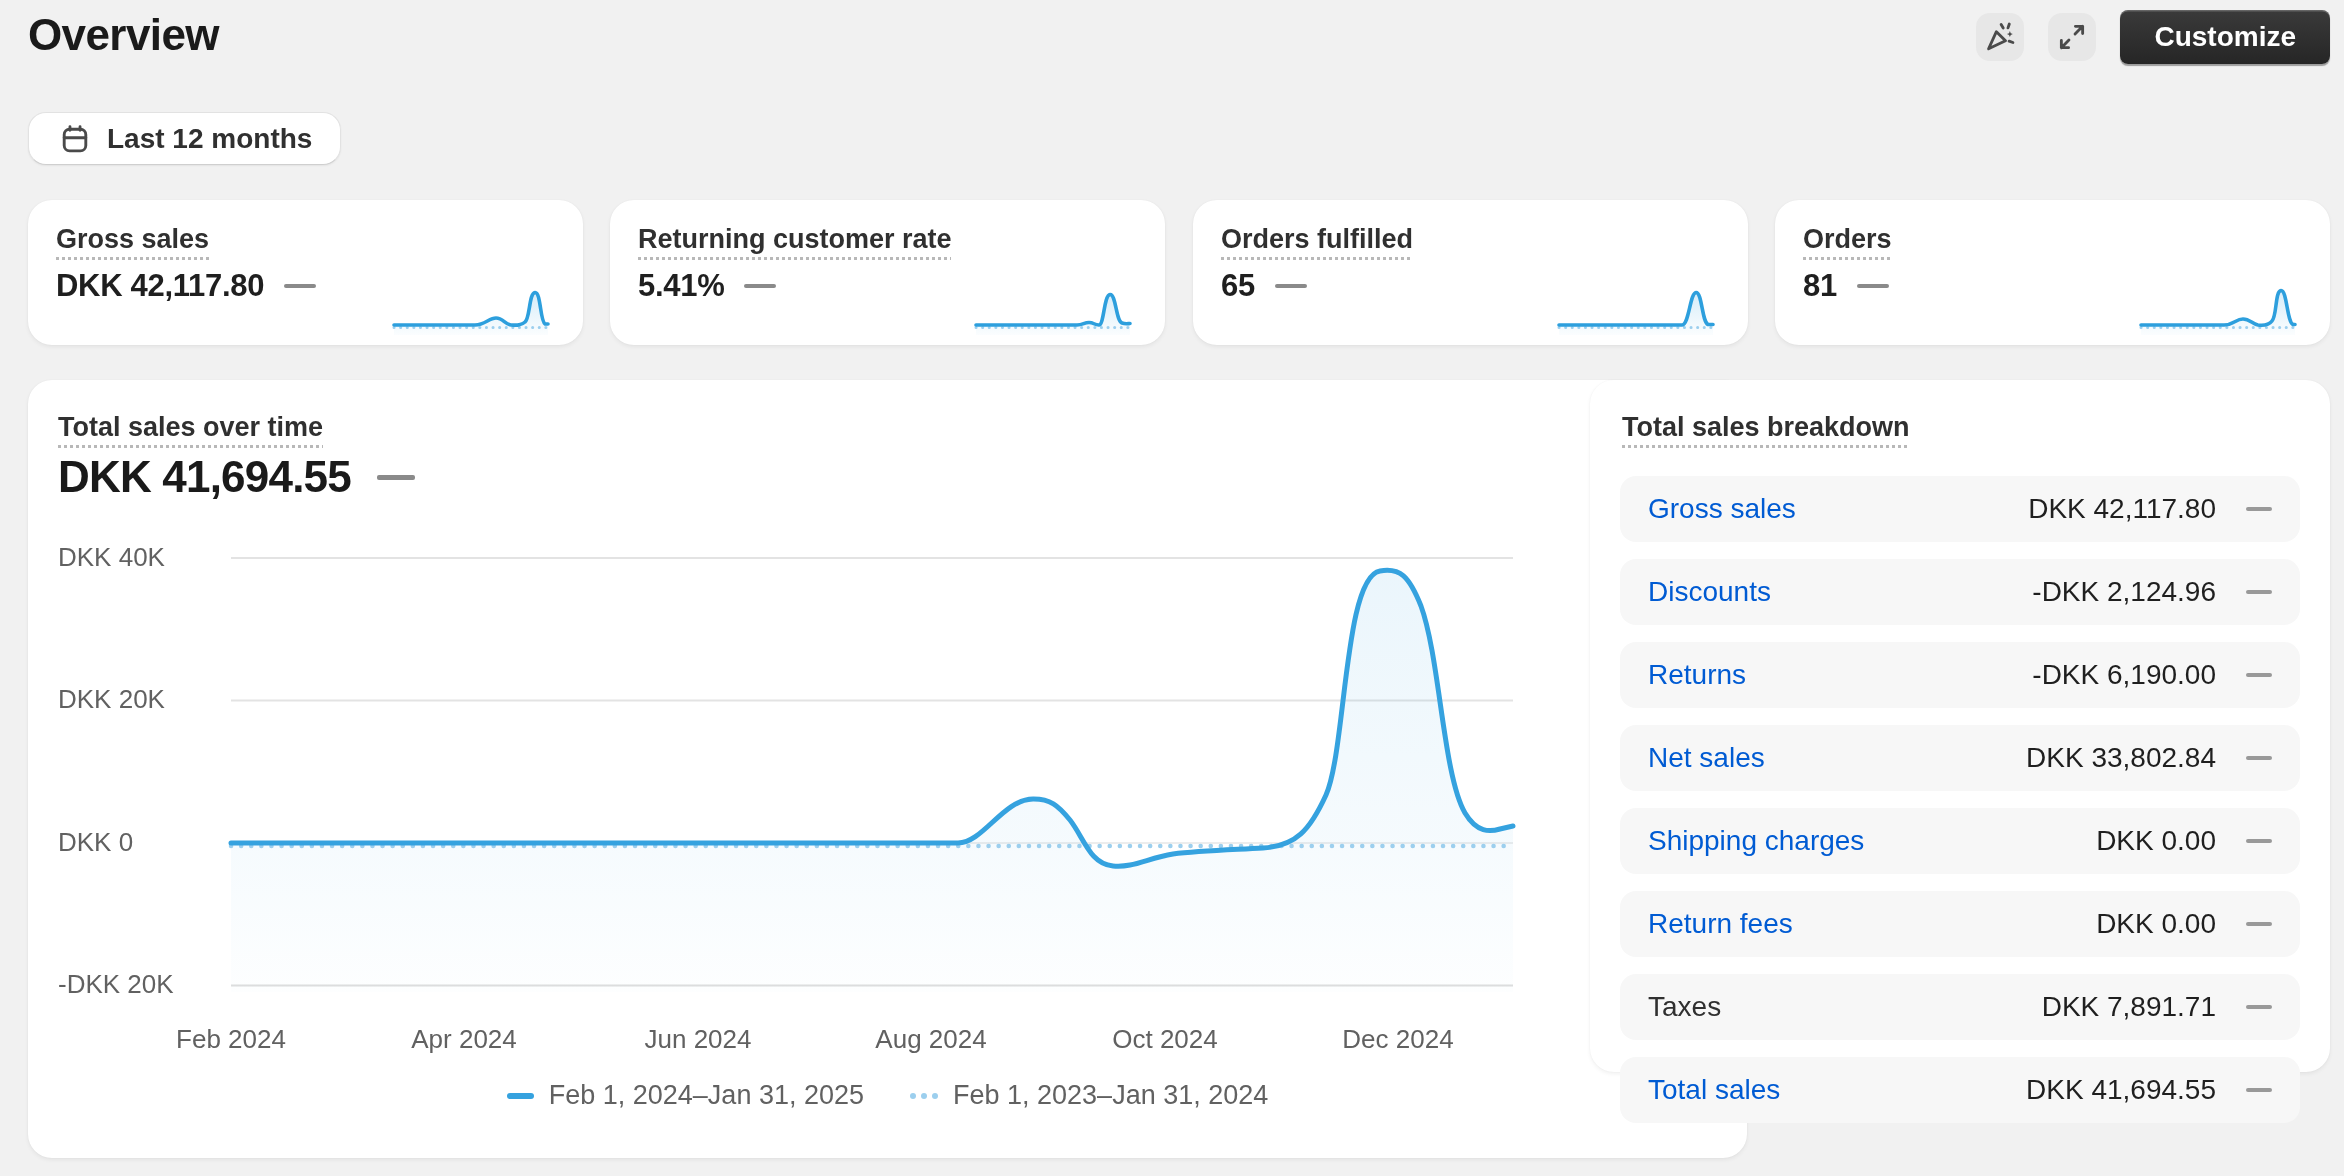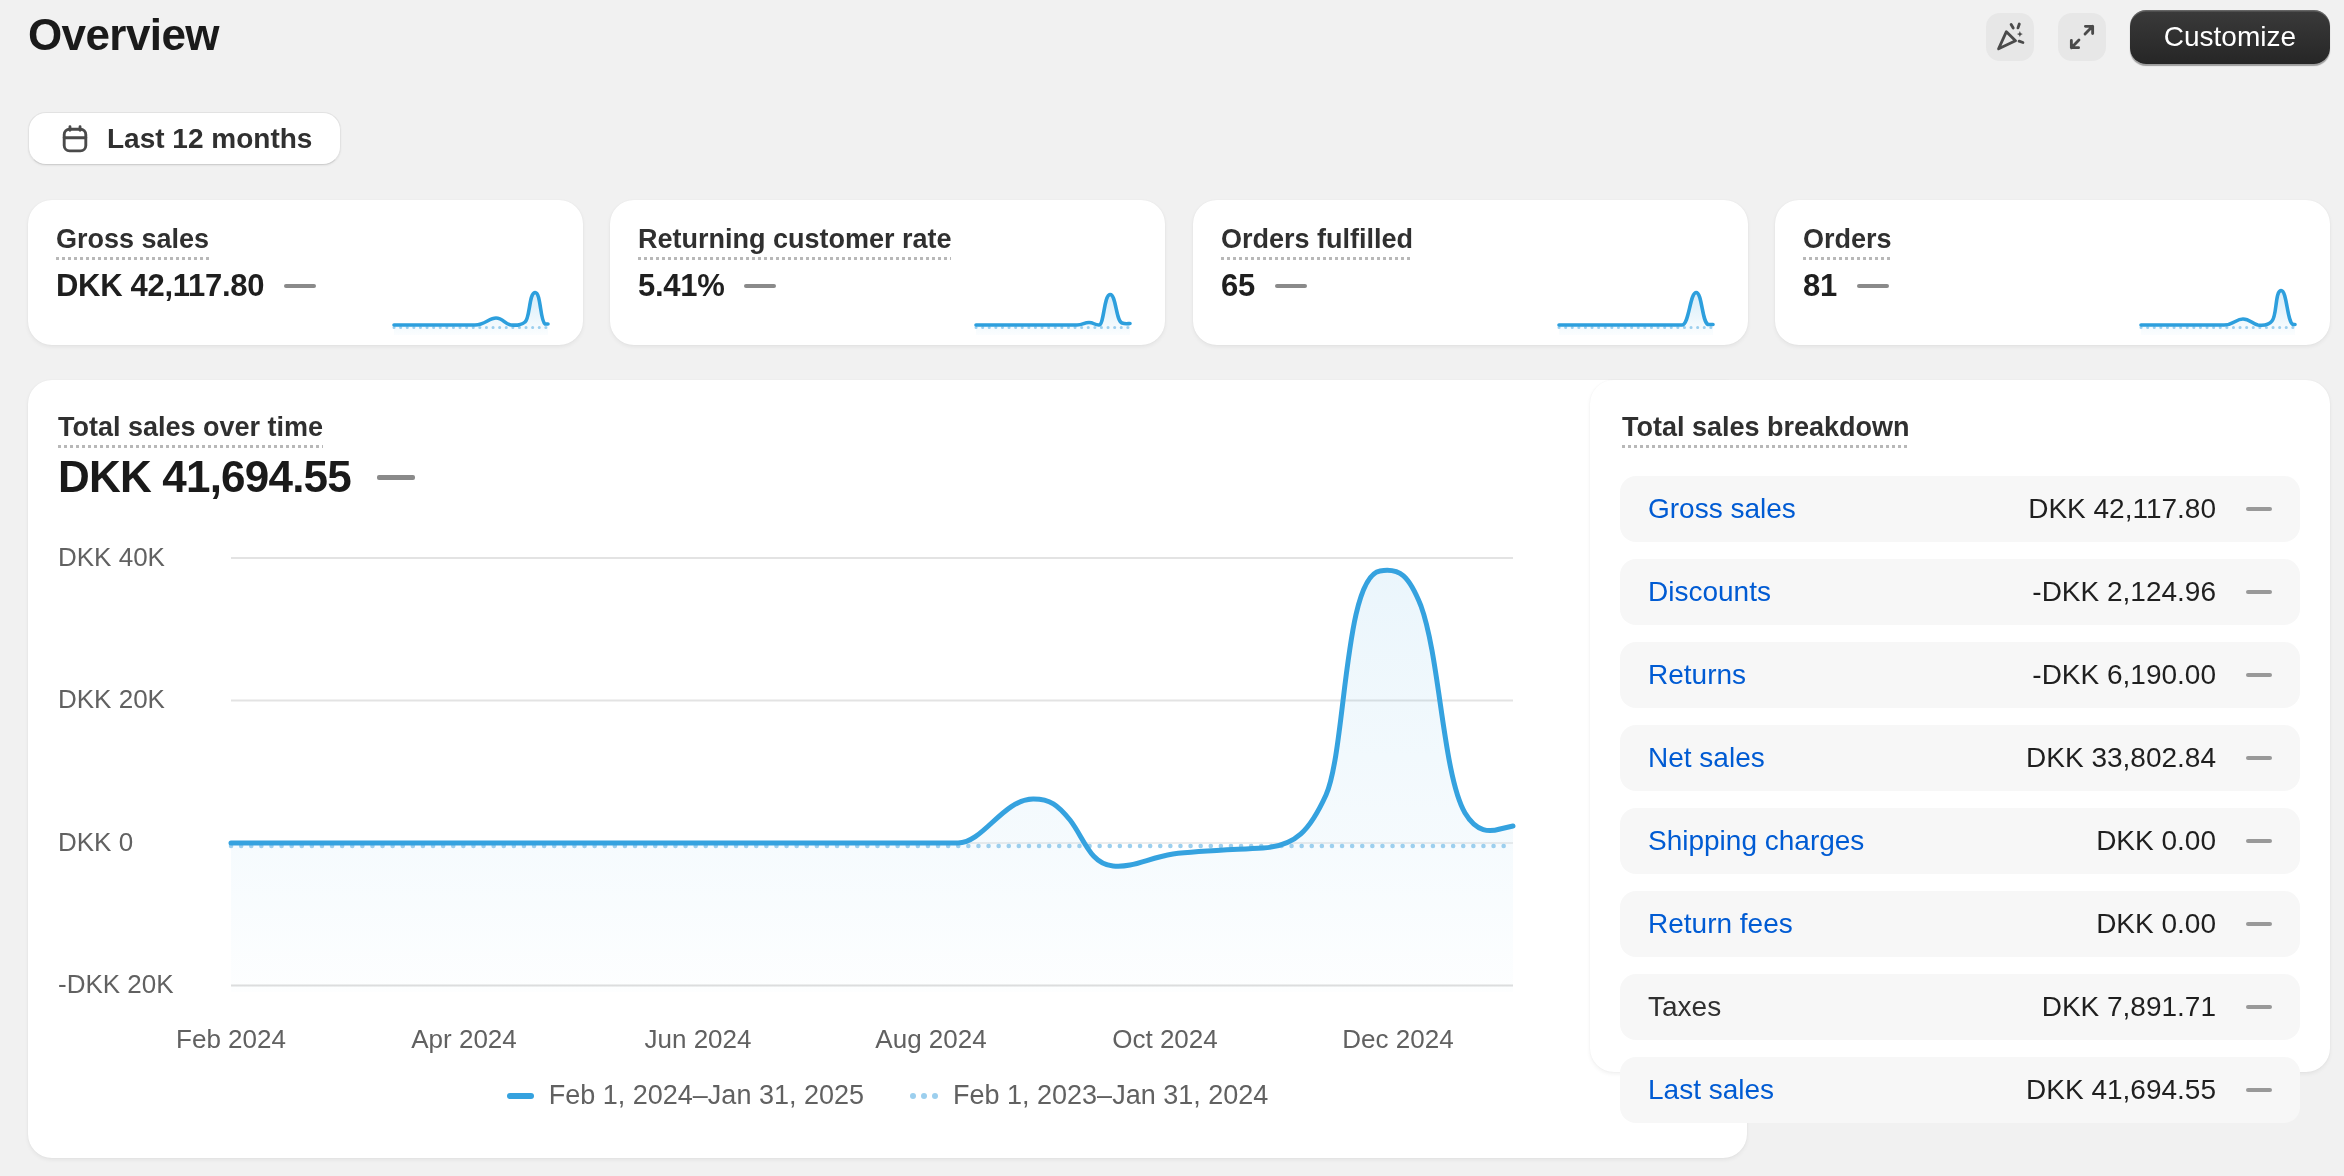--- a/index.html
+++ b/index.html
@@ -16,24 +16,24 @@
     position:absolute; left:28px; top:10px;
     font-size:44px; font-weight:700; letter-spacing:-0.6px; color:#1a1a1a;
   }
   .hdr-actions { position:absolute; top:10px; right:14px; display:flex; align-items:flex-start; gap:24px; }
   .icon-btn {
     width:48px; height:48px; margin-top:3px; border:none; border-radius:14px;
     background:#e7e7e7; display:flex; align-items:center; justify-content:center; cursor:pointer;
   }
   .icon-btn svg { width:38px; height:38px; stroke:#4a4a4a; fill:none; stroke-width:1.5; stroke-linecap:round; stroke-linejoin:round; }
   .btn-dark {
-    height:54px; padding:0 34px; border-radius:16px; border:none; cursor:pointer;
+    height:54px; padding:0 34px; border-radius:8px; border:none; cursor:pointer;
     background:linear-gradient(#3a3a3a,#262626);
     box-shadow:0 2px 1px rgba(0,0,0,.35), inset 0 1.5px 0 rgba(255,255,255,.22);
-    color:#ffffff; font-size:28px; font-weight:400; font-family:inherit;
+    color:#ffffff; font-size:28px; font-weight:700; font-family:inherit;
   }
 
   
   .filter-row { position:absolute; left:28px; top:112px; display:flex; gap:30px; }
   .pill-btn {
     height:53px; padding:0 28px; display:flex; align-items:center; gap:14px;
     background:#fff; border:1.5px solid #e2e2e2; border-bottom-color:#cfcfcf; border-radius:18px;
     box-shadow:0 1px 2px rgba(0,0,0,.06);
     font-size:28px; font-weight:600; color:#303030; cursor:pointer; font-family:inherit; white-space:nowrap;
   }
@@ -294,21 +294,21 @@
 
       <div class="b-row">
         <span class="b-label">Taxes</span>
         <span class="b-right">
             <span class="b-value">DKK 7,891.71</span>
             <span class="dash"></span>
           </span>
       </div>
 
       <div class="b-row">
-        <span class="b-label link">Last sales</span>
+        <span class="b-label link">Total sales</span>
         <span class="b-right">
             <span class="b-value">DKK 41,694.55</span>
             <span class="dash"></span>
           </span>
       </div>
 
     </div>
   </div>
 
 </div>

